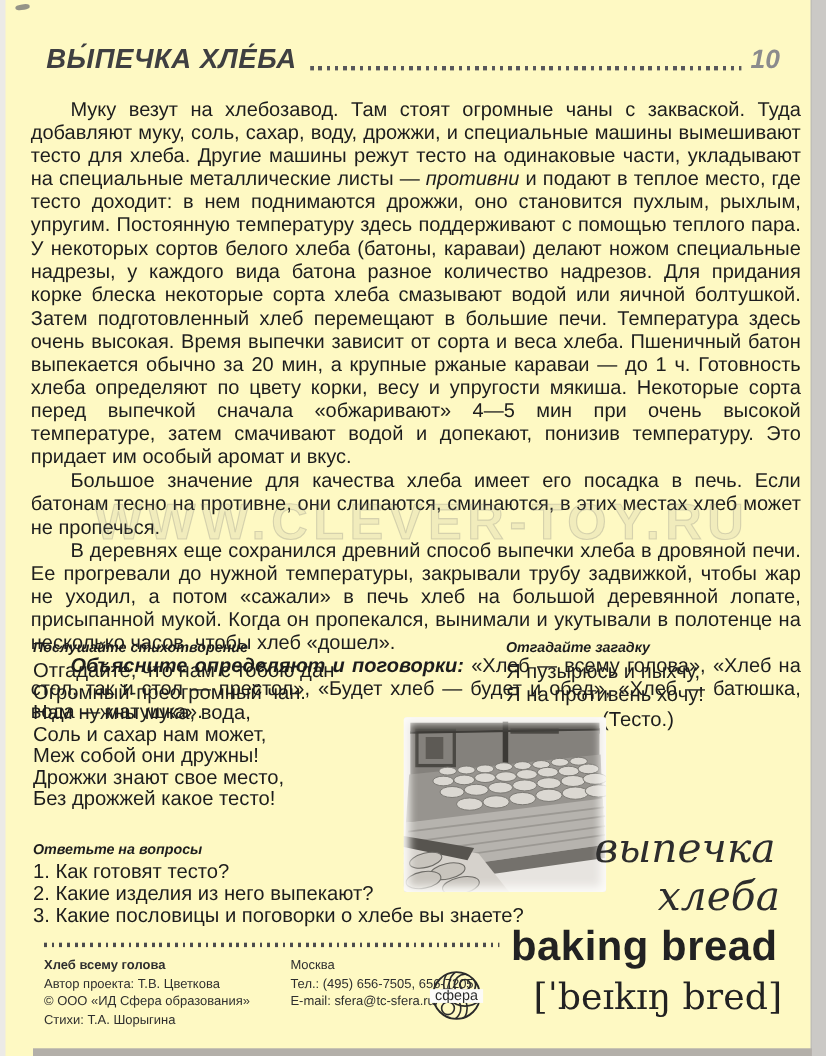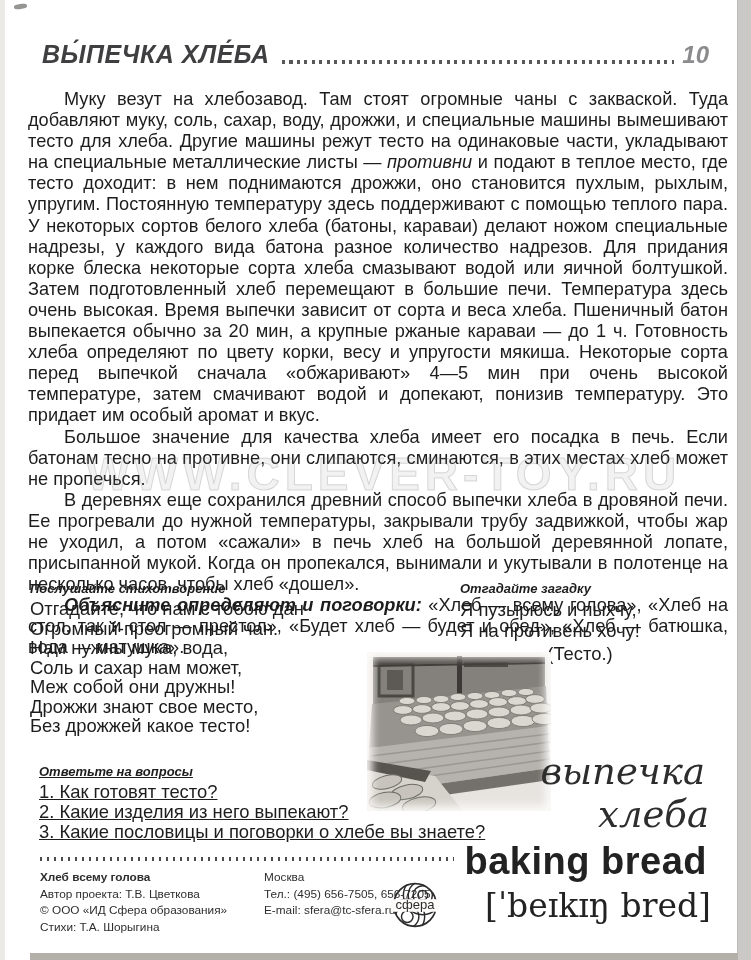--- a/index.html
+++ b/index.html
@@ -1,18 +1,18 @@
 <!DOCTYPE html>
 <html><head>
 <meta charset="utf-8">
 <style>
   html,body { margin:0; padding:0; background:#e9e7e3; }
   .page {
     position:relative; width:751px; height:960px; margin:0 auto;
-    background:#ffffff; overflow:hidden;
+    background:#fef9c3; overflow:hidden;
     font-family:"Liberation Sans", sans-serif; color:#1d1d1d;
   }
   
   .edge-right  { position:absolute; top:0; right:0; width:13px; height:100%; background:#cbc9c6; border-left:1px solid #bdbbb7; }
   .edge-bottom { position:absolute; left:30px; right:13px; bottom:0; height:7px; background:#b3afa9; }
   .edge-left   { position:absolute; top:0; left:0; width:5px; height:100%; background:#eceae6; }
   .corner-mark { position:absolute; left:14px; top:4px; width:13px; height:5px; background:#7a7a78; border-radius:40%; transform:rotate(-8deg); opacity:.8; }
 
   
   .header { position:absolute; left:42px; right:42px; top:40px; display:flex; align-items:flex-end; }
@@ -34,21 +34,21 @@
     pointer-events:none; white-space:nowrap;
   }
 
   
   .sec-head { font-size:13px; font-weight:bold; font-style:italic; margin:0 0 3px 0; }
   .poem   { position:absolute; left:30px; top:581px; width:345px; }
   .poem .line { font-size:18.4px; line-height:19.5px; }
   .riddle { position:absolute; left:460px; top:581px; width:262px; }
   .riddle .line { font-size:18.4px; line-height:21px; }
   .riddle .answer { font-size:18.4px; text-align:center; padding-right:22px; margin-top:2px; }
-  .questions { position:absolute; left:39px; top:764px; width:470px;text-decoration:underline; }
+  .questions { position:absolute; left:30px; top:764px; width:470px; }
   .questions .line { font-size:18.4px; line-height:20.2px; }
 
   
   .photo { position:absolute; left:367px; top:652px; width:184px; height:159px; border-radius:3px;
            box-shadow:inset 0 0 9px 5px #fcfbf8; overflow:hidden; }
   .photo svg { display:block; }
   .photo-feather { position:absolute; inset:0; box-shadow:inset 0 0 8px 5px #fcfbf8; pointer-events:none; }
 
   
   .script1, .script2 { position:absolute; right:46px; font-family:"DejaVu Serif", serif; font-style:italic; font-size:37px; color:#2d2d2d; text-align:right; }

